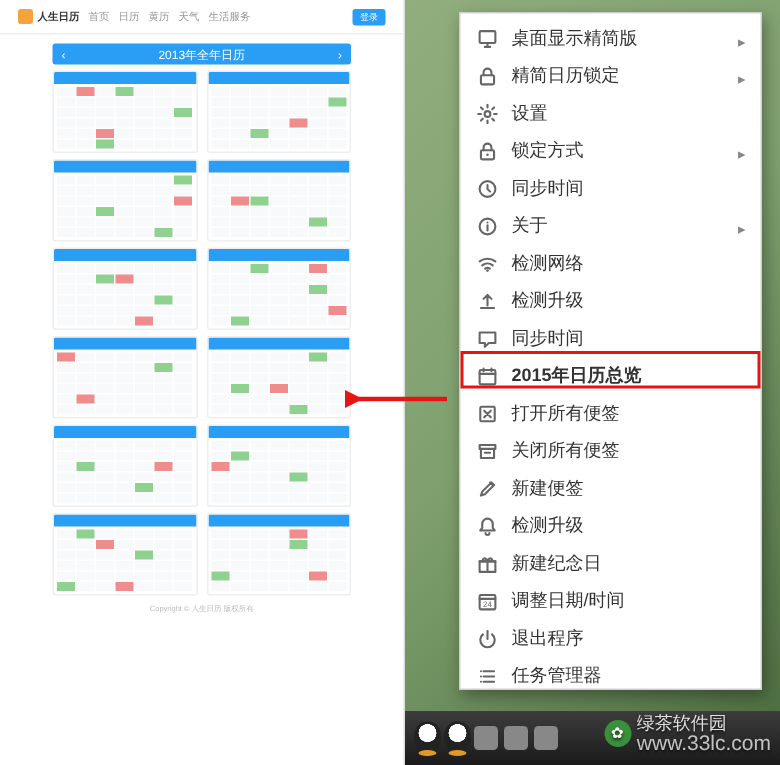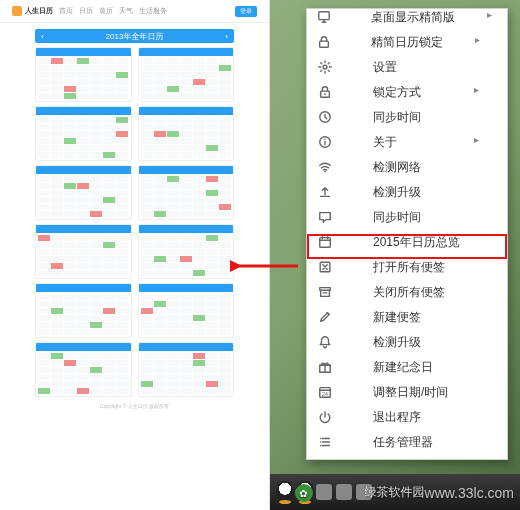--- a/index.html
+++ b/index.html
@@ -115,46 +115,46 @@
     right: 12px;
     top: 8px;
     width: 200px;
     background: #ffffff;
     border: 1px solid #cfcfcf;
     box-shadow: 2px 4px 10px rgba(0,0,0,0.35);
   }
   .menu-item {
     height: 25px;
     display: flex;
-    align-items: flex-start;
-    padding: 0 28px 0 10px;
+    align-items: flex-end;
+    padding: 0 10px 0 10px;
     font-size: 12px;
     color: #333;
     cursor: default;
     position: relative;
-    gap: 32px;
   }
   .menu-item .icon {
     width: 16px;
     height: 16px;
     margin-right: 8px;
     color: #666;
     display: flex;
     align-items: center;
     justify-content: center;
   }
   .menu-item .icon svg { width: 14px; height: 14px; }
   .menu-item .label { flex: 1; white-space: nowrap; }
   .menu-item .chev {
     font-size: 10px;
     color: #888;
   }
   .menu-item.highlight {
     outline: 2px solid #e31515;
     outline-offset: -2px;
+    font-weight: bold;
   }
 
   
   .taskbar {
     position: absolute;
     left: 270px;
     bottom: 0;
     width: 250px;
     height: 36px;
     background: linear-gradient(to bottom, #3d3d3d, #1a1a1a);
@@ -979,19 +979,19 @@
   <div class="taskbar">
     <div class="tb-penguin"></div>
     <div class="tb-penguin"></div>
     <div class="tb-icon"></div>
     <div class="tb-icon"></div>
     <div class="tb-icon"></div>
   </div>
 
   <div class="watermark">
     <span class="wm-logo">✿</span>
-    <span style="display:flex;line-height:1;margin-left:48px;">
+    <span style="display:flex;flex-direction:column;line-height:1;">
       <span style="font-size:12px;">绿茶软件园</span>
       <span style="font-size:14px;opacity:.85;">www.33lc.com</span>
     </span>
   </div>
 
 </div>
 
 </body></html>

